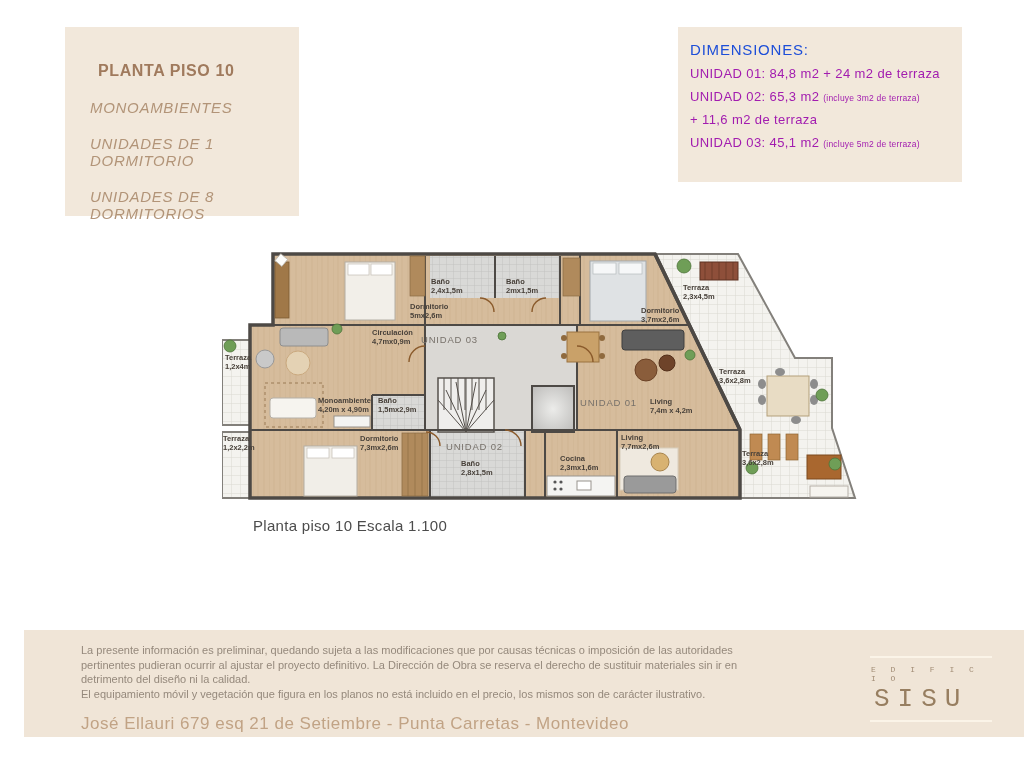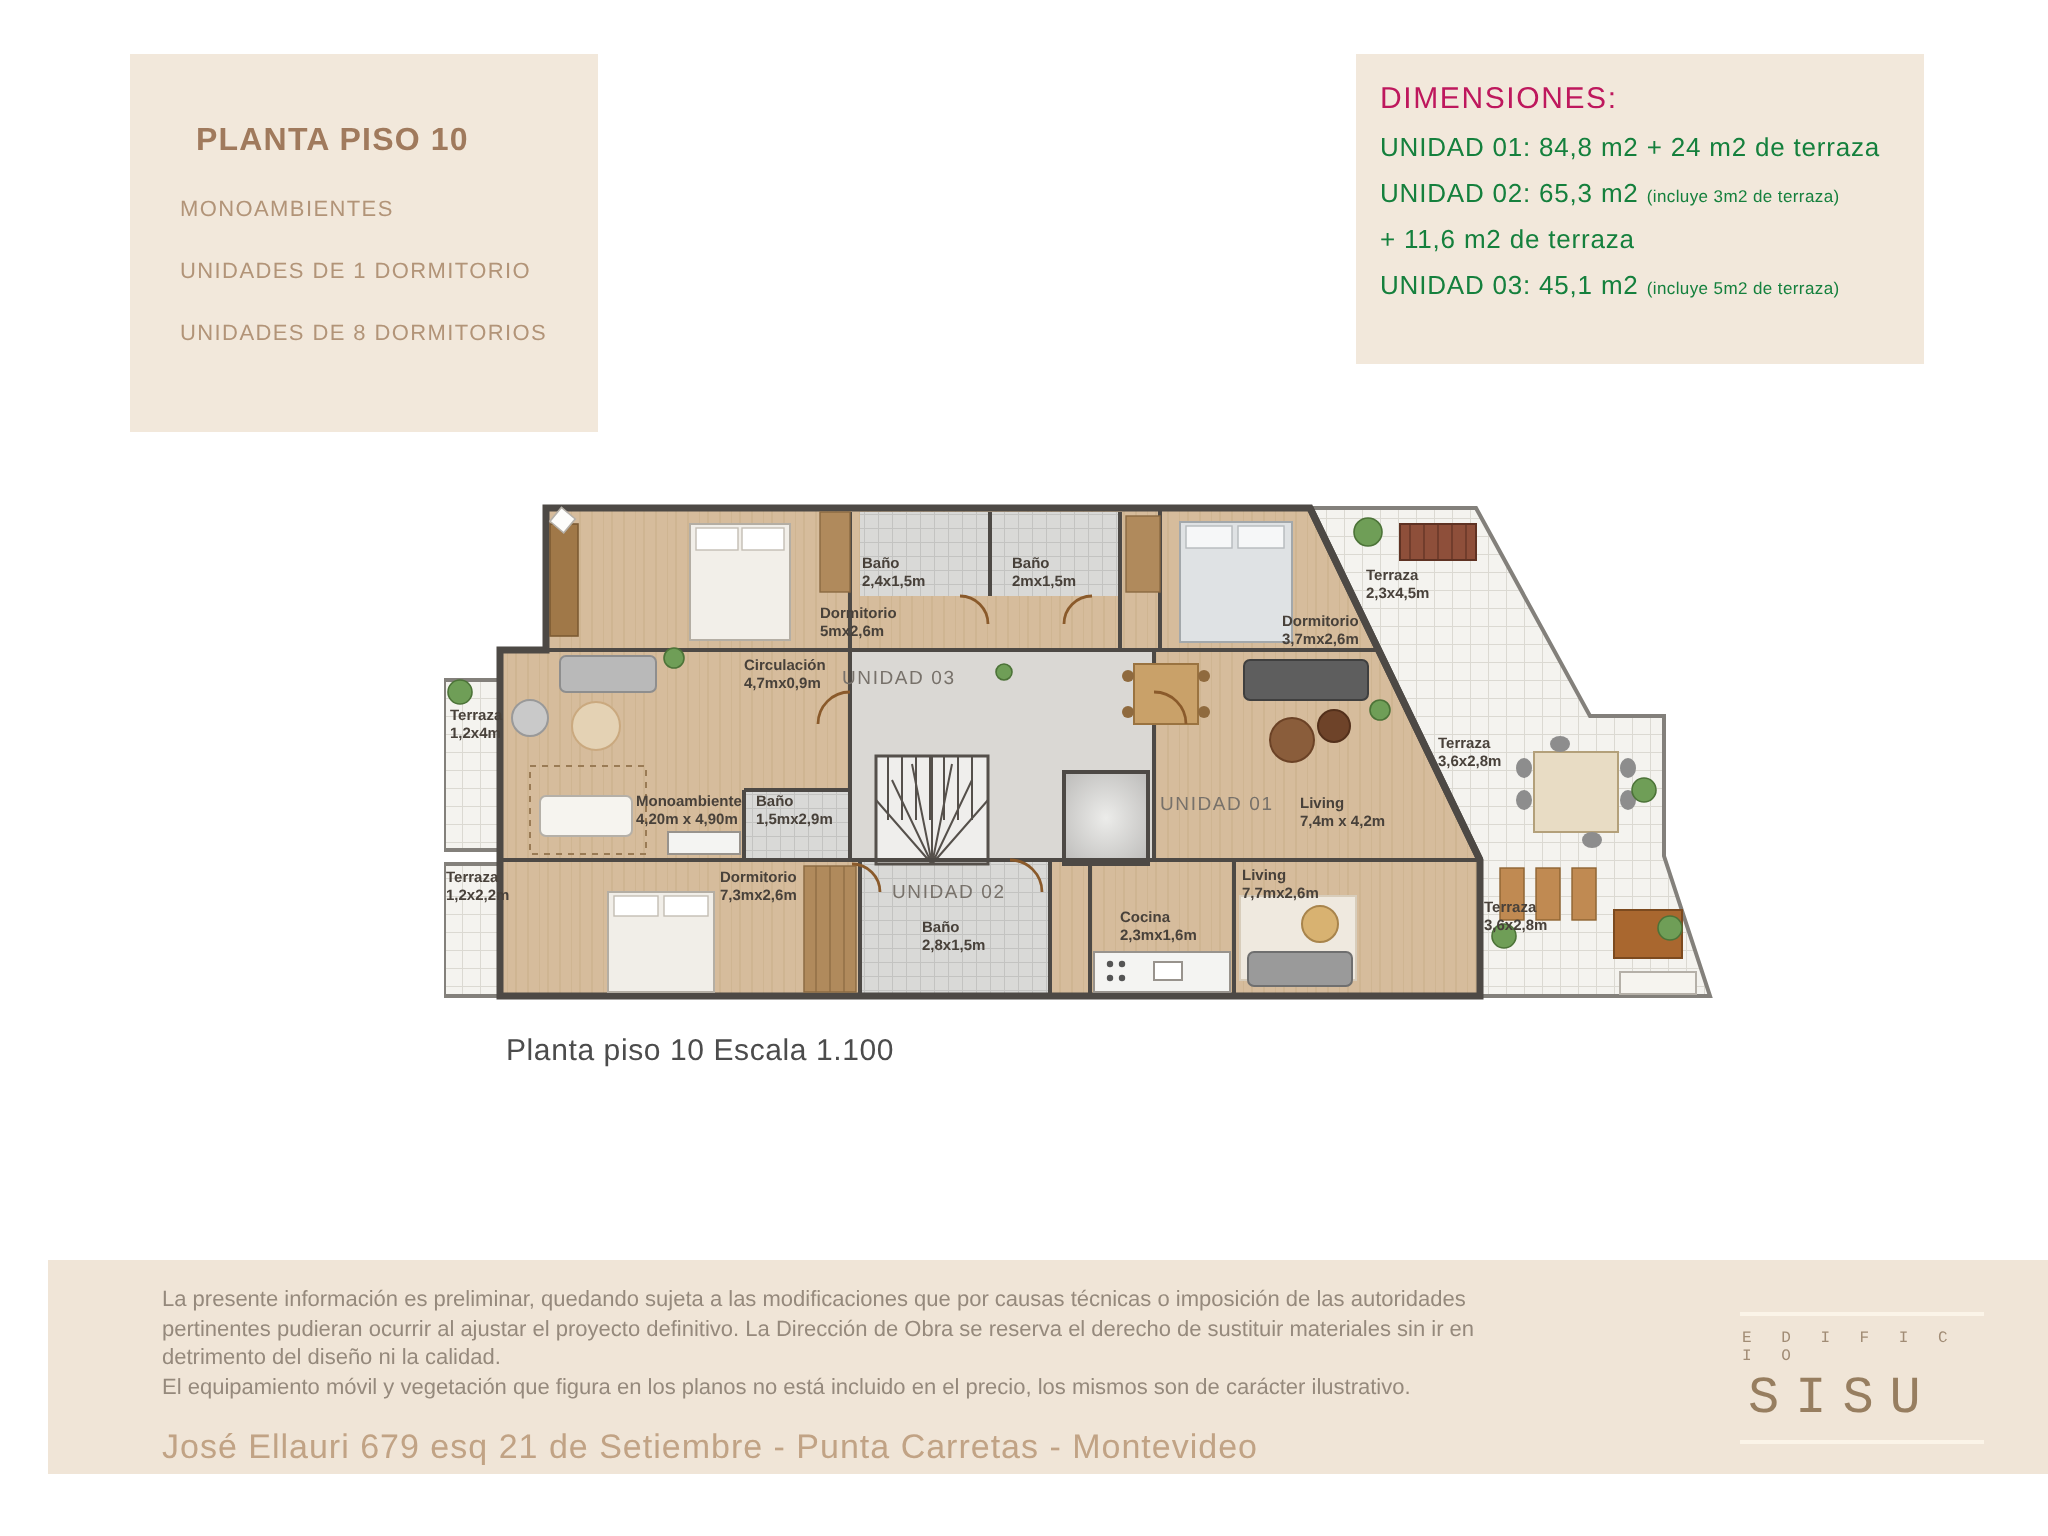--- a/index.html
+++ b/index.html
@@ -3,24 +3,24 @@
 <meta charset="utf-8">
 <style>
   html,body{margin:0;padding:0;background:#fff;}
   body{font-family:"Liberation Sans", sans-serif; width:1024px; height:768px; position:relative; overflow:hidden;}
   .abs{position:absolute;}
 
   
   .infobox{background:#f2e8db;}
   .legend-box{left:65px; top:27px; width:200px; height:155px; padding:17px;}
   .legend-title{margin:18px 0 0 16px; font-size:16px; font-weight:bold; color:#a07a5d; letter-spacing:0.6px;}
-  .legend-item{margin:19px 0 0 8px; font-size:11px; color:#b29478; letter-spacing:0.7px;}
+  .legend-item{margin:19px 0 0 8px; font-size:15px; color:#b29478; letter-spacing:0.7px;font-style:italic;}
   .dims-box{left:678px; top:27px; width:284px; height:155px;}
-  .dims-title{margin:14px 0 0 12px; font-size:15px; color:#be185d; letter-spacing:0.8px;}
-  .dims-line{margin:8px 0 0 12px; font-size:13px; color:#15803d; letter-spacing:0.4px;}
+  .dims-title{margin:14px 0 0 12px; font-size:15px; color:#1d4ed8; letter-spacing:0.8px;}
+  .dims-line{margin:8px 0 0 12px; font-size:13px; color:#a21caf; letter-spacing:0.4px;}
   .dims-line .small{font-size:8.5px; letter-spacing:0.2px;}
 
   
   .plan{left:222px; top:250px; width:640px; height:262px;}
   .plan svg{position:absolute; left:0; top:0;}
   .rlabel{position:absolute; font-size:7.5px; line-height:8.5px; font-weight:bold; color:#48413a; white-space:nowrap;}
   .rlabel span{display:block;}
   .ulabel{position:absolute; font-size:9.5px; letter-spacing:0.8px; color:#77716a; white-space:nowrap;}
   .caption{left:253px; top:517px; font-size:15px; color:#4c4c4c; letter-spacing:0.3px;}
 

